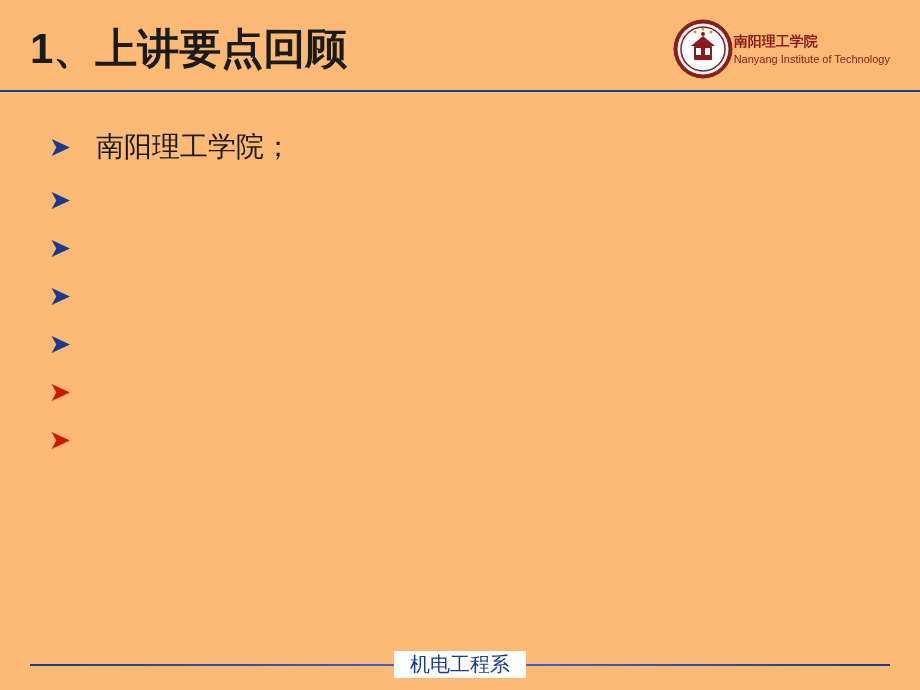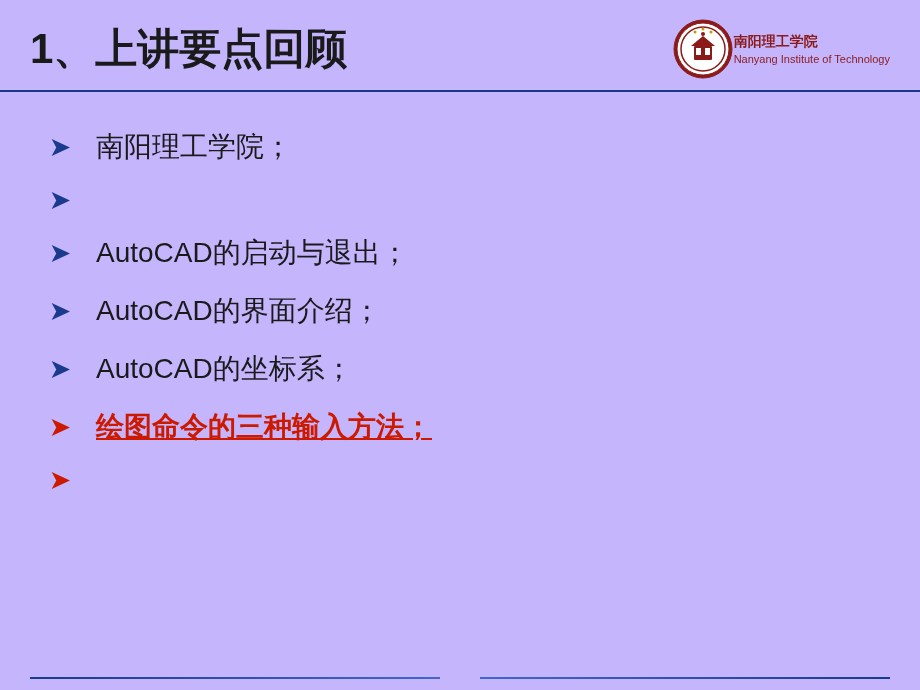--- a/index.html
+++ b/index.html
@@ -12,21 +12,21 @@
       width: 920px;
       height: 690px;
       background: #ffffff;
       font-family: "SimHei", "Microsoft YaHei", "黑体", sans-serif;
       overflow: hidden;
     }
 
     .slide-container {
       width: 920px;
       height: 690px;
-      background: #c4b5fd;
+      background: #fdba74;
       position: relative;
       display: flex;
       flex-direction: column;
     }
 
     
     .header {
       display: flex;
       justify-content: space-between;
       align-items: center;
@@ -199,42 +199,39 @@
       <span class="bullet-arrow">➤</span>
       <span class="bullet-text">南阳理工学院；</span>
     </div>
 
     <div class="bullet-item">
       <span class="bullet-arrow">➤</span>
     </div>
 
     <div class="bullet-item">
       <span class="bullet-arrow">➤</span>
-      <span class="bullet-text">AutoCAD的启动与退出；</span>
-    </div>
-
-    <div class="bullet-item">
-      <span class="bullet-arrow">➤</span>
-      <span class="bullet-text">AutoCAD的界面介绍；</span>
-    </div>
-
-    <div class="bullet-item">
-      <span class="bullet-arrow">➤</span>
-      <span class="bullet-text">AutoCAD的坐标系；</span>
+    </div>
+
+    <div class="bullet-item">
+      <span class="bullet-arrow">➤</span>
+    </div>
+
+    <div class="bullet-item">
+      <span class="bullet-arrow">➤</span>
     </div>
 
     <div class="bullet-item">
       <span class="bullet-arrow highlight">➤</span>
-      <span class="bullet-text highlight">绘图命令的三种输入方法；</span>
     </div>
 
     <div class="bullet-item">
       <span class="bullet-arrow highlight">➤</span>
     </div>
 
   </div>
 
   <div class="footer">
     <div class="footer-line-left"></div>
+    <span class="footer-text">机电工程系</span>
     <div class="footer-line-right"></div>
   </div>
 
 </div>
 
 </body></html>

